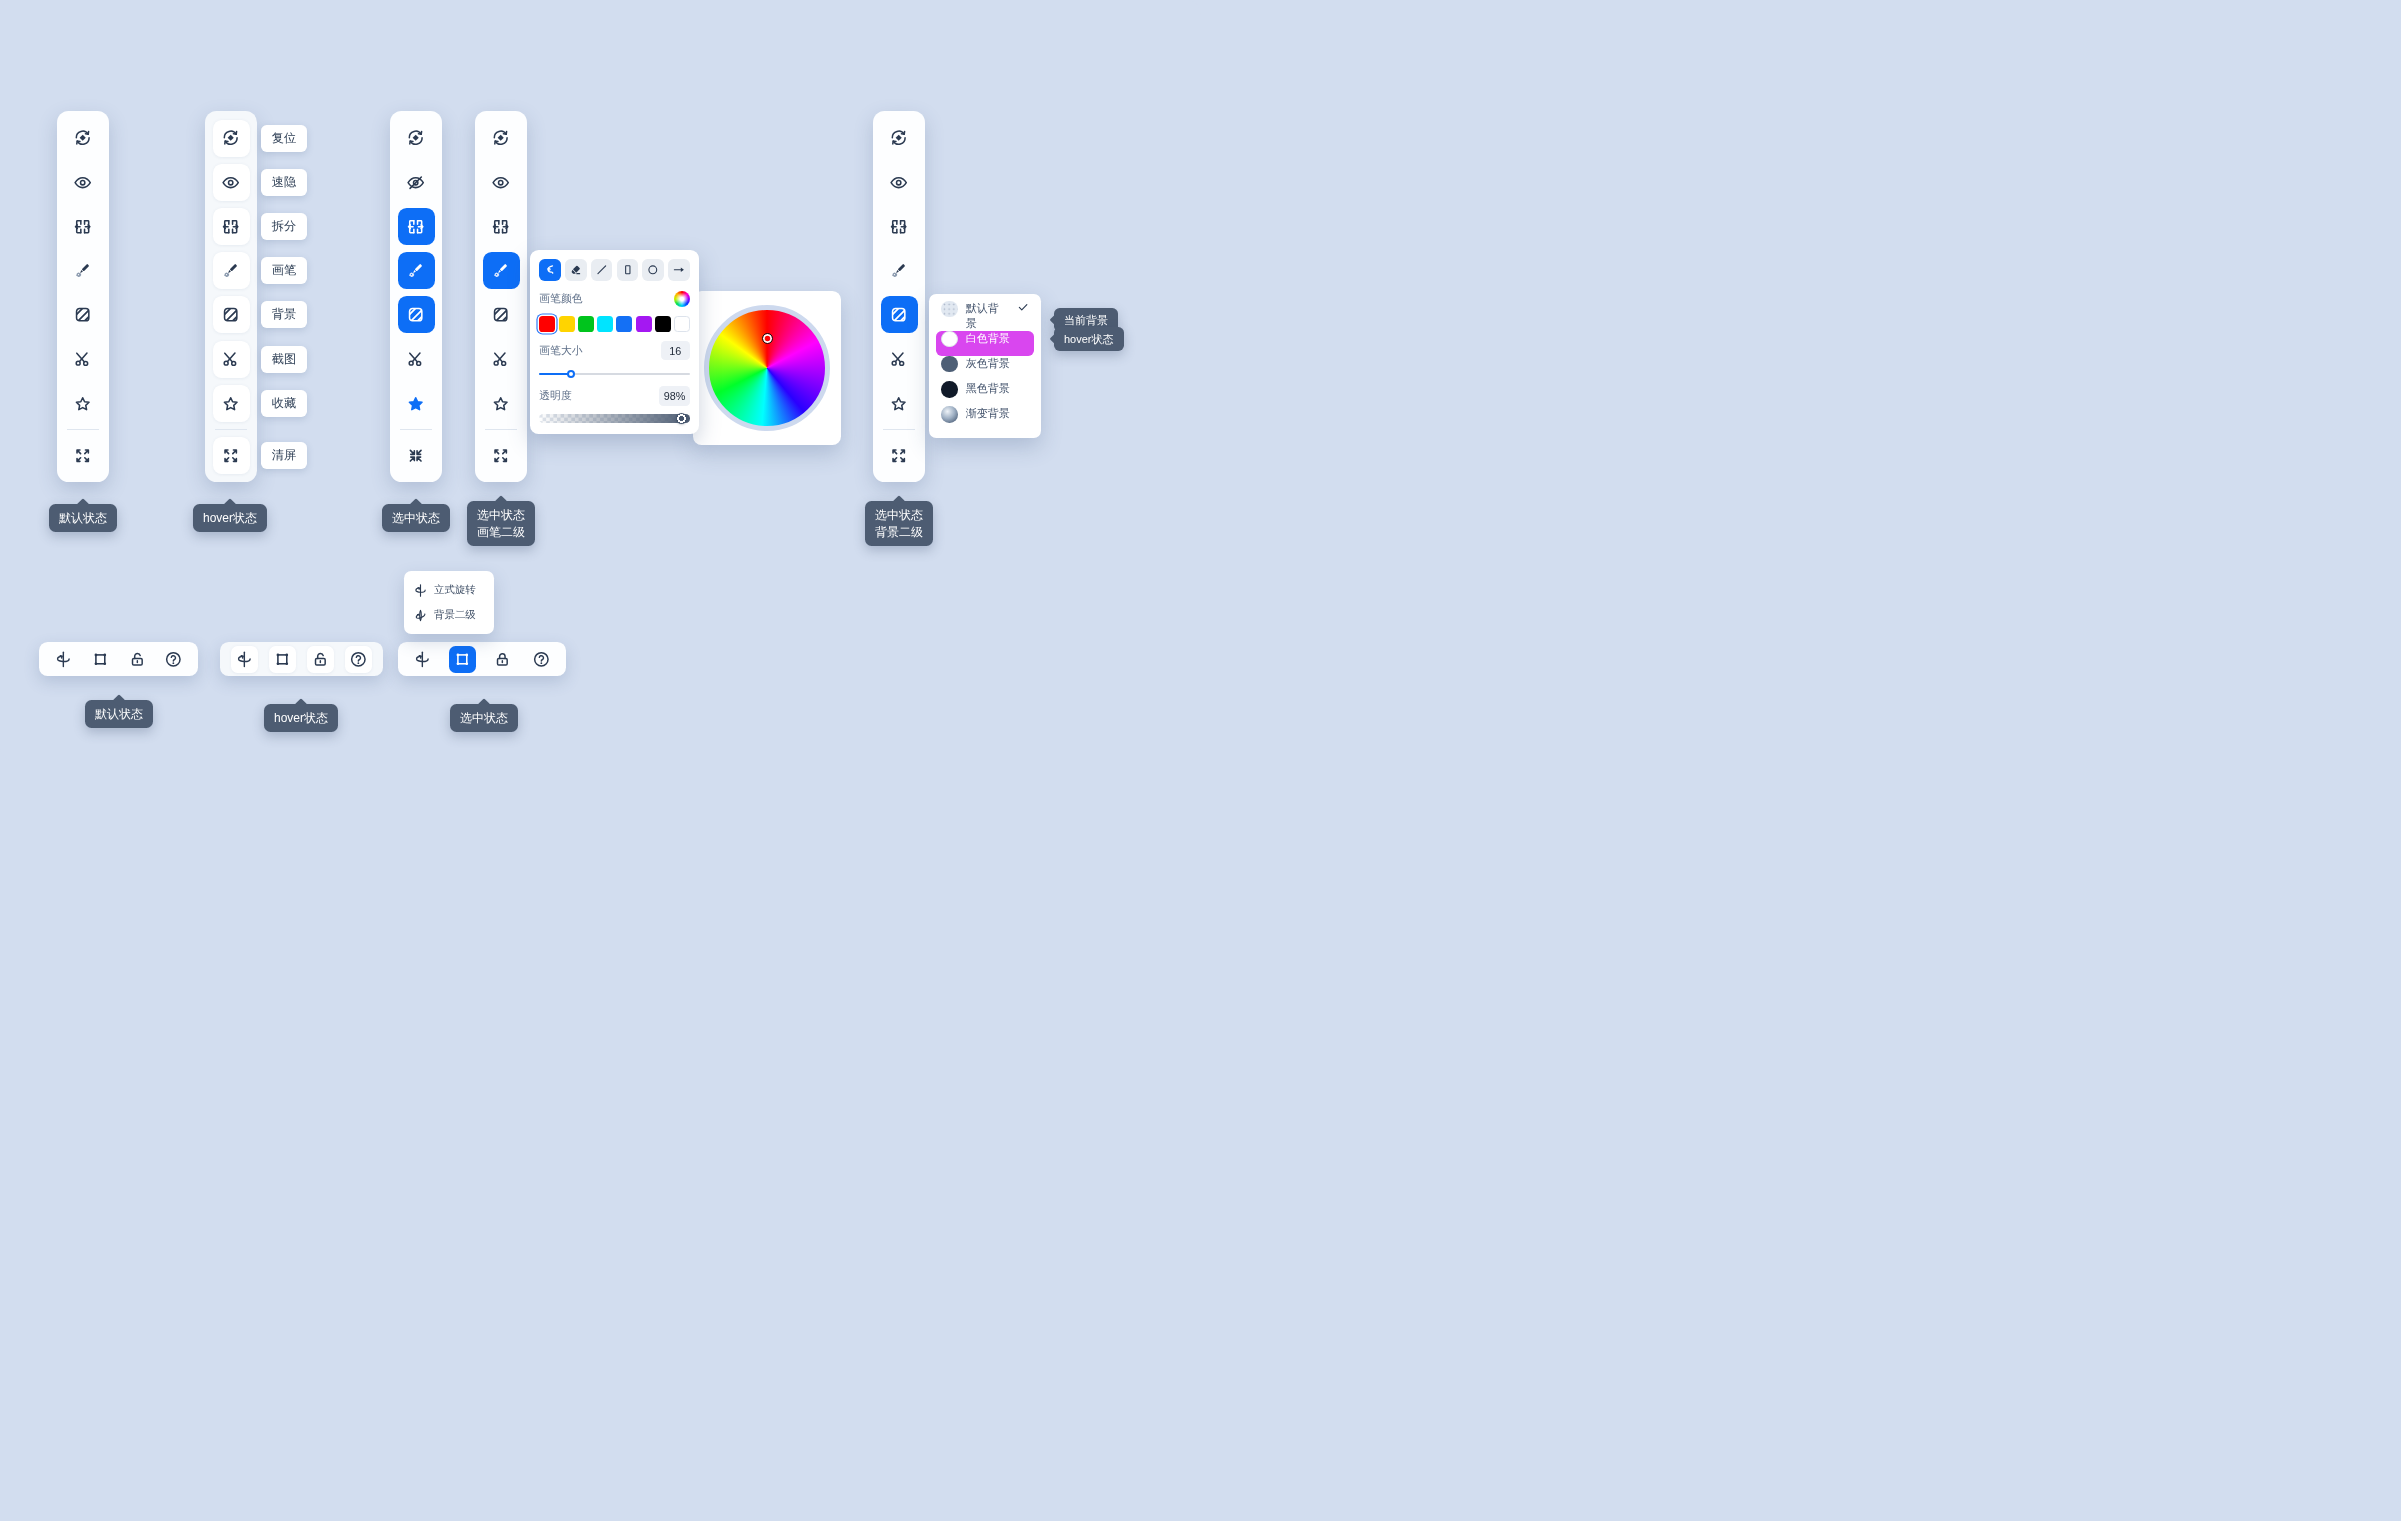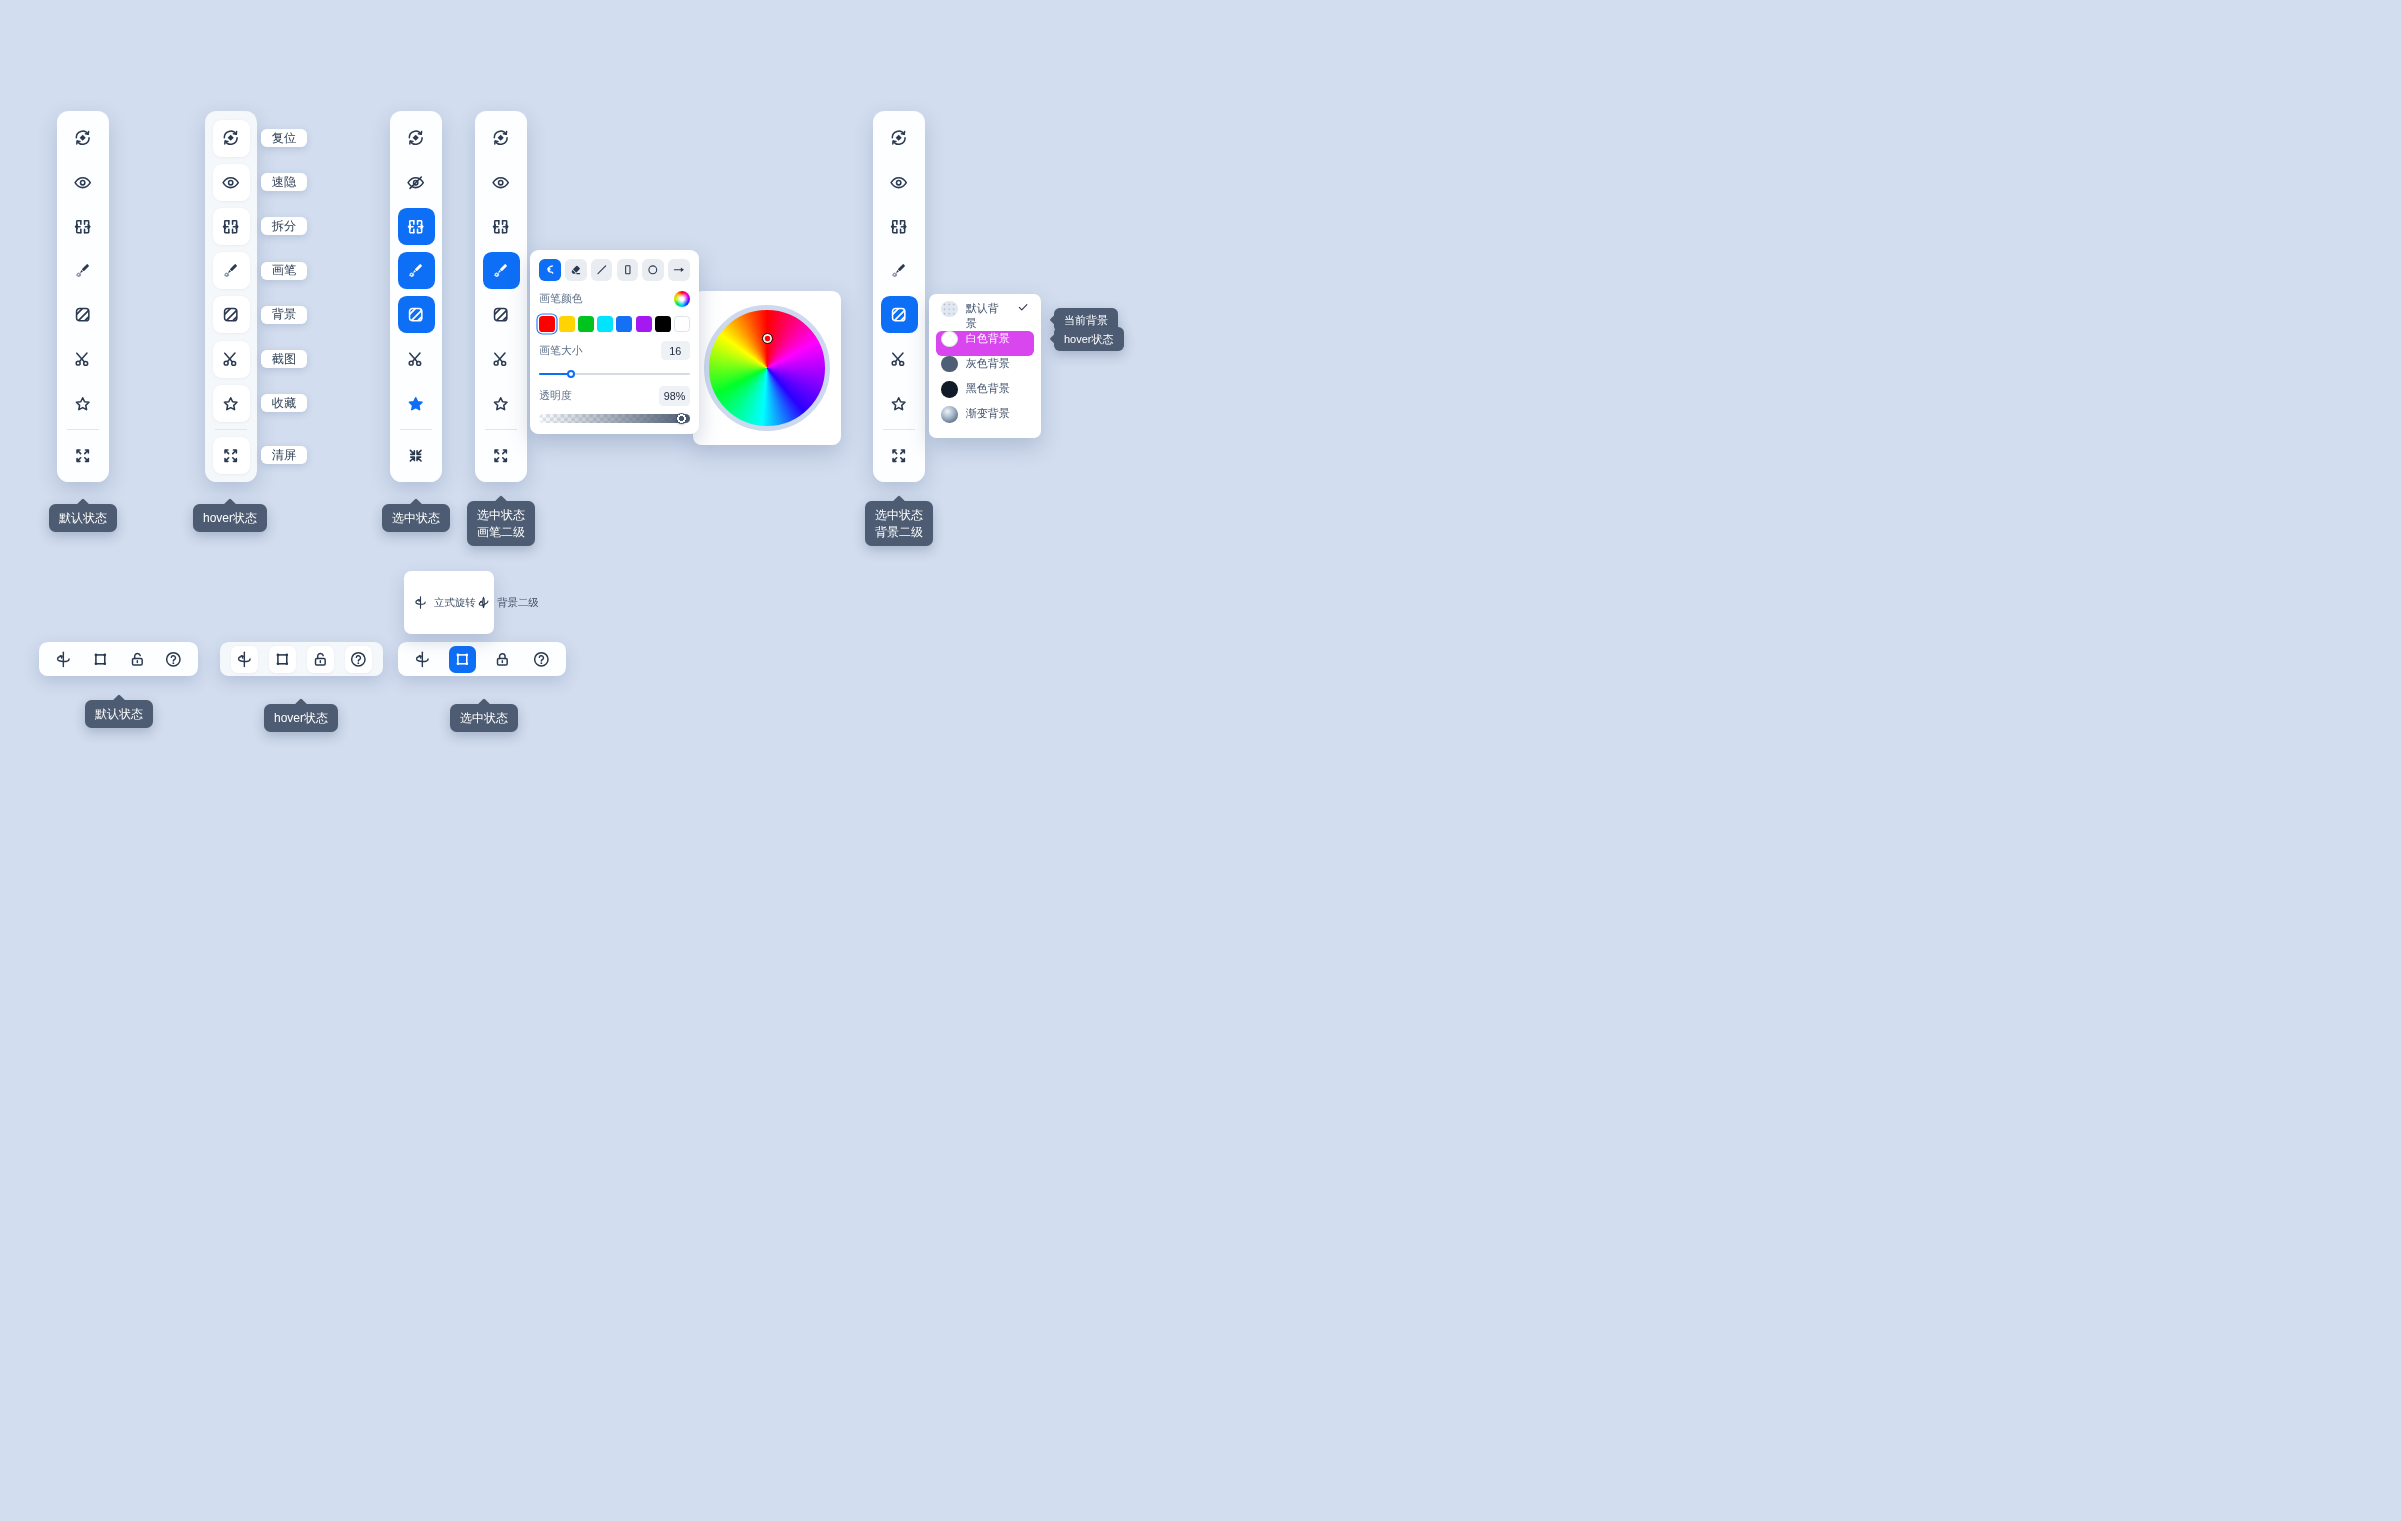--- a/index.html
+++ b/index.html
@@ -18,21 +18,21 @@
   .divider{width:32px;height:0.7px;background:#dfe6ef;flex:none}
   .squiggle{stroke:#8d9cb0}
   .sel .squiggle{stroke:#d6e4fd}
   .ic{display:flex}
   .ic-star-filled{color:#0d6ef6}
 
   
   .pillcol{position:absolute;left:261px;top:111px;display:flex;flex-direction:column;gap:7.2px;padding:8.6px 0;align-items:flex-start}
   .pillrow{height:37px;display:flex;align-items:center}
   .pillspacer{height:0.7px}
-  .pill{background:#fff;border-radius:5.7px;box-shadow:0 2.2px 7.2px rgba(62,86,128,.18);height:18px;min-width:46px;
+  .pill{background:#fff;border-radius:5.7px;box-shadow:0 2.2px 7.2px rgba(62,86,128,.18);height:27px;min-width:46px;
         padding:0 7.2px;display:flex;align-items:center;justify-content:center;font-size:12.2px;color:#2e3f55;font-weight:500;box-sizing:border-box}
 
   
   .badge{position:absolute;background:#4d5c72;color:#fff;border-radius:6.5px;font-size:12px;line-height:17px;
          padding:5.7px 10px;text-align:center;transform:translateX(-50%);box-shadow:0 4.3px 11.5px rgba(50,70,100,.28);white-space:nowrap}
   .badge .arrow{position:absolute;top:-3.6px;left:50%;width:8.6px;height:8.6px;background:#4d5c72;
                 transform:translateX(-50%) rotate(45deg);border-radius:1.4px}
   .tip{position:absolute;background:#4d5c72;color:#fff;border-radius:5.7px;font-size:11px;height:24px;
        display:flex;align-items:center;padding:0 10px;box-shadow:0 4.3px 11.5px rgba(50,70,100,.28);white-space:nowrap;z-index:8}
   .tip .larrow{position:absolute;left:-2.9px;top:50%;width:7.2px;height:7.2px;background:#4d5c72;
@@ -96,21 +96,21 @@
        padding:0 10.8px;box-sizing:border-box}
   .htb.hovbar{background:#f5f8fb}
   .hbtn{width:27px;height:27px;border-radius:6.5px;display:flex;align-items:center;justify-content:center;color:#2b3a51}
   .hbtn svg{width:18.7px;height:18.7px}
   .hbtn.hov{background:#ffffff;box-shadow:0 0.7px 2.9px rgba(80,100,140,.08)}
   .hbtn.sel{background:#0d6ef6;color:#fff}
 
   
   .popup{position:absolute;left:404px;top:571px;width:90px;height:63px;background:#fff;border-radius:7.2px;
          box-shadow:0 7.2px 17px rgba(62,86,128,.22);padding:6.5px 8.6px;box-sizing:border-box;
-         display:flex;flex-direction:row;justify-content:space-around;z-index:5}
+         display:flex;flex-direction:column;justify-content:space-around;z-index:5}
   .prow{display:flex;align-items:center;gap:6.5px;font-size:10.4px;color:#3f4f66;white-space:nowrap}
   .prow svg{width:15px;height:15px;color:#2b3a51;flex:none}
 </style>
 </head>
 <body>
 
 <div class="canvas">
 
   <div id="vtbs">
       <div class="vtb" style="left: 57px; top: 111px;">

